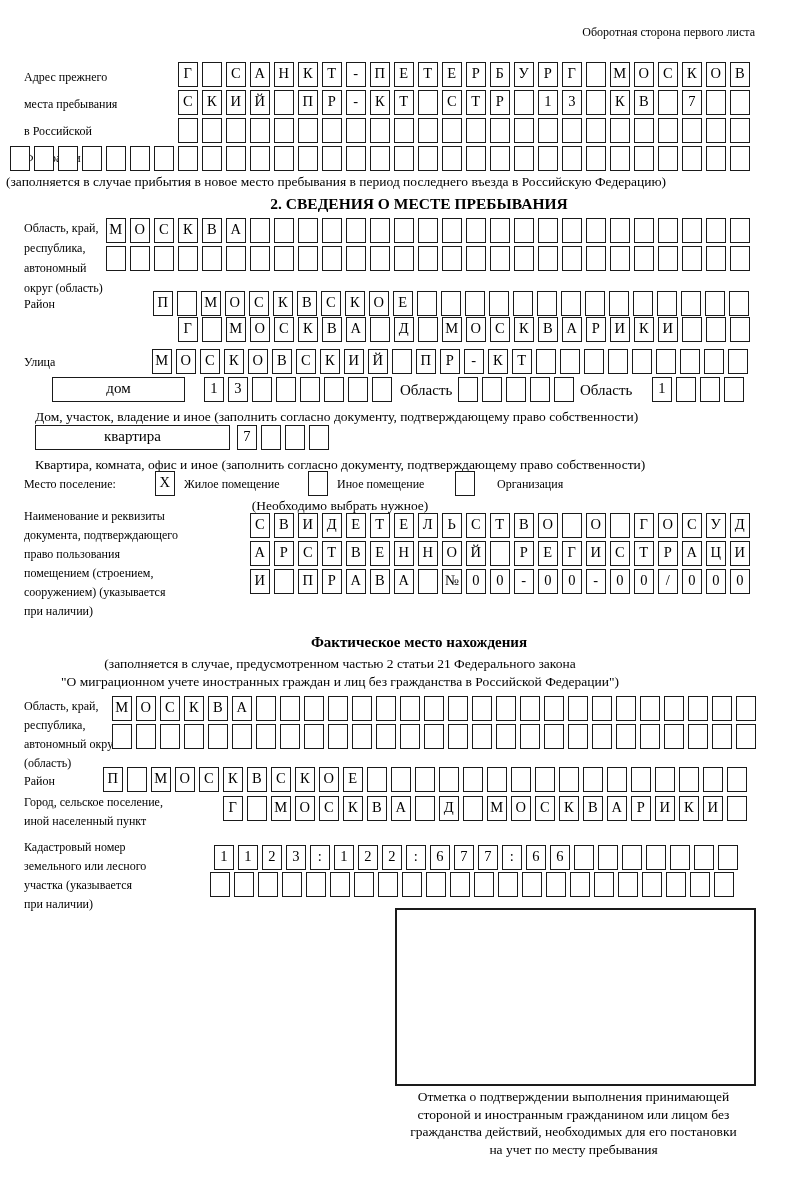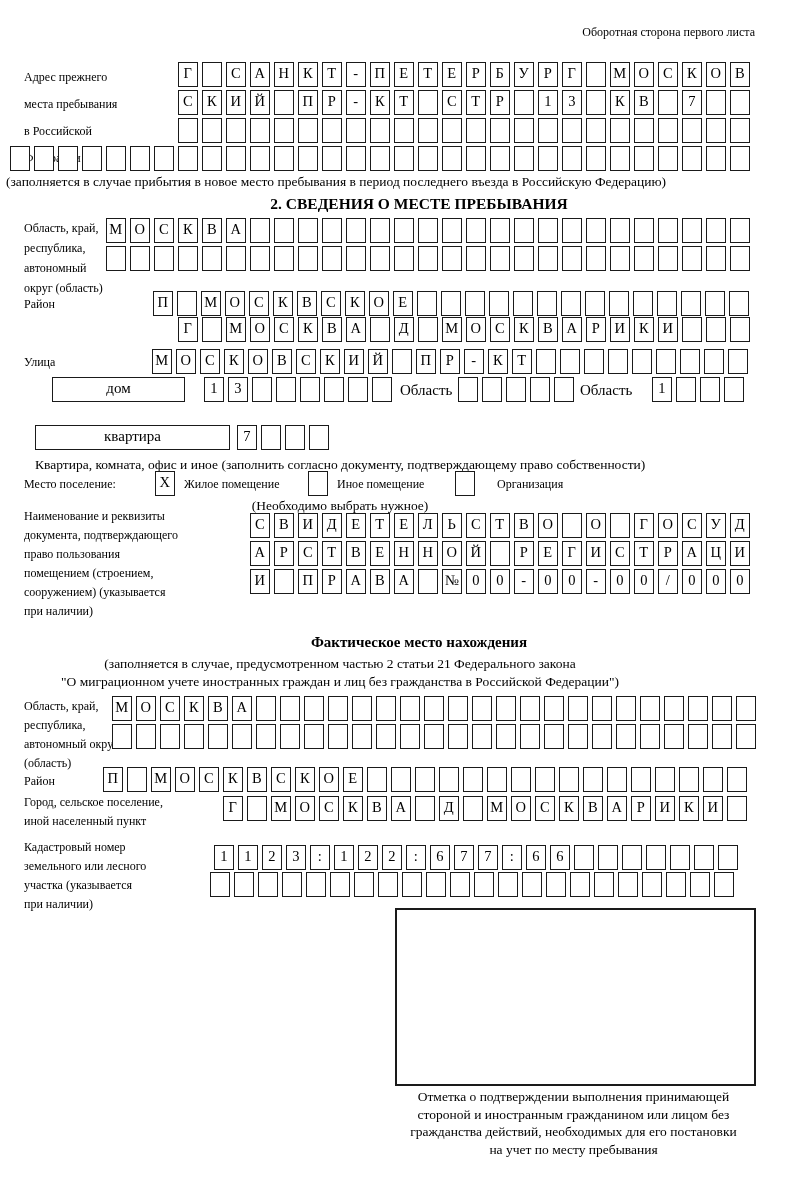--- a/index.html
+++ b/index.html
@@ -312,20 +312,21 @@
       <span class="cbox"></span>
       <span class="cbox"></span>
     </div>
   <div class="inlinelbl" style="left:580px;top:380px;">Область</div>
   <div class="brow" style="left:652px;top:377px;">
       <span class="cbox">1</span>
       <span class="cbox"></span>
       <span class="cbox"></span>
       <span class="cbox"></span>
     </div>
+  <div class="abs cap" style="left:35px;top:408px;">Дом, участок, владение и иное (заполнить согласно документу, подтверждающему право собственности)</div>
 
   <div class="widebox" style="left:35px;top:425px;width:195px;">квартира</div>
   <div class="brow" style="left:237px;top:425px;">
       <span class="cbox">7</span>
       <span class="cbox"></span>
       <span class="cbox"></span>
       <span class="cbox"></span>
     </div>
   <div class="abs cap" style="left:35px;top:456px;">Квартира, комната, офис и иное (заполнить согласно документу, подтверждающему право собственности)</div>
 

